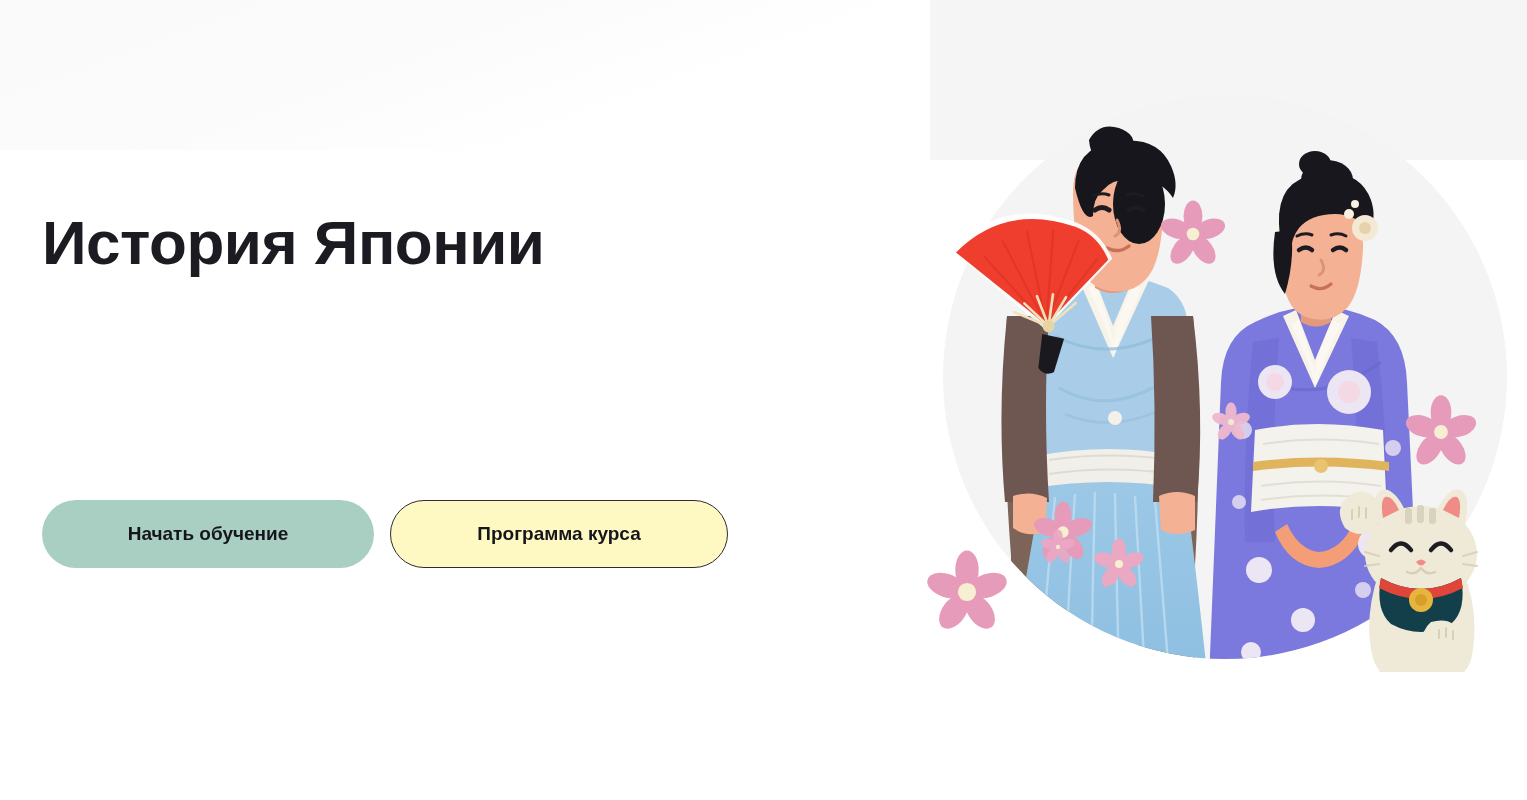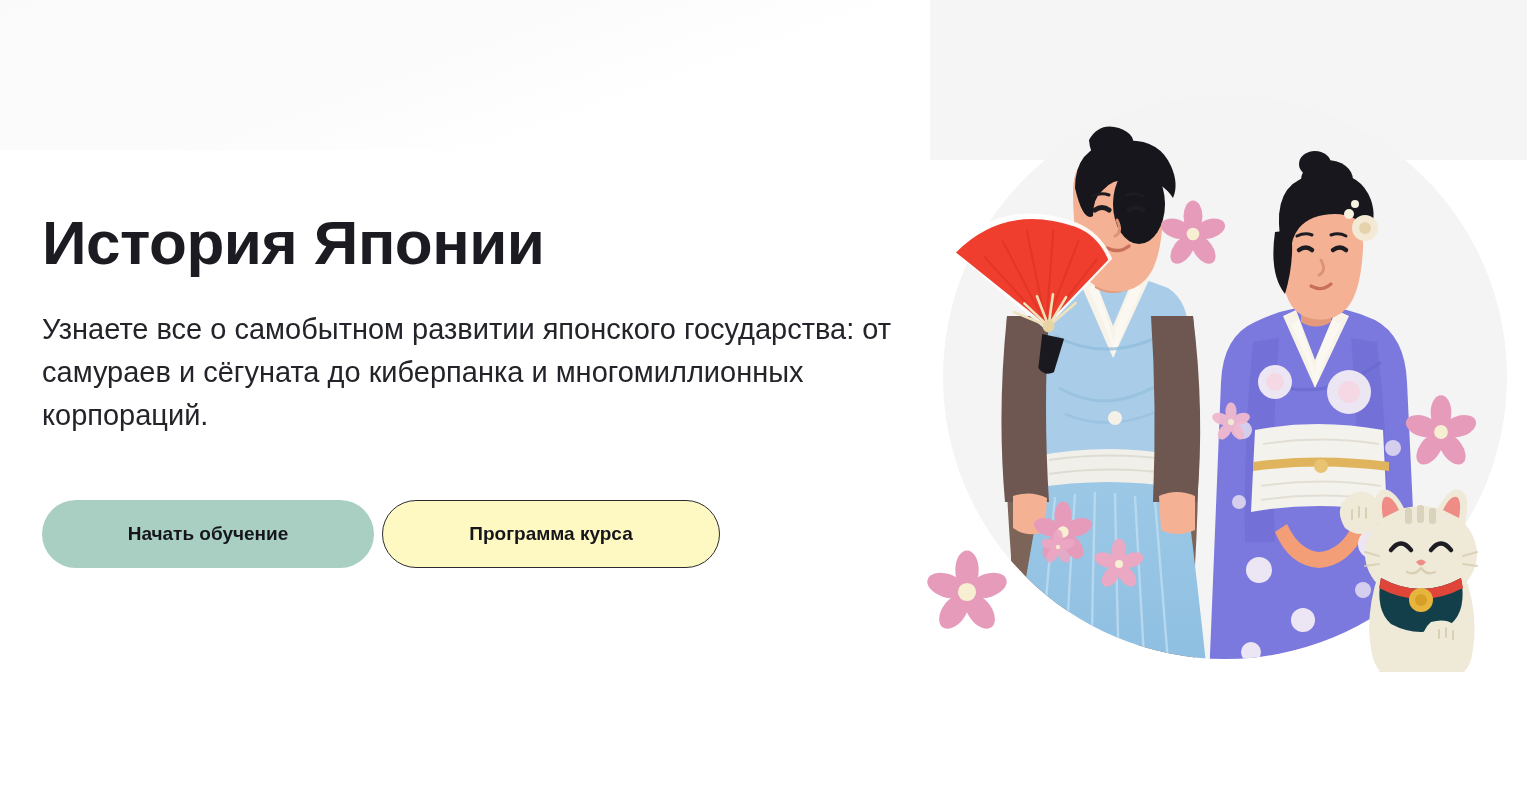--- a/index.html
+++ b/index.html
@@ -68,21 +68,21 @@
     color: #232329;
     max-width: 900px;
   }
 
   .btn-row {
     position: absolute;
     left: 42px;
     top: 500px;
     display: flex;
     align-items: flex-end;
-    gap: 8px;
+    gap: 16px;
   }
   .btn {
     border: none;
     cursor: pointer;
     font-family: "Liberation Sans", "DejaVu Sans", sans-serif;
     font-size: 19px;
     font-weight: 700;
     color: #15151b;
     border-radius: 999px;
     height: 68px;
@@ -120,21 +120,20 @@
 </head>
 <body>
 
 <div class="page">
 
   <div class="bg-wash-left"></div>
   <div class="bg-wash-right"></div>
 
   <div class="hero-text">
     <h1 class="hero-title">История Японии</h1>
-    <p class="hero-sub">Узнаете все о самобытном развитии японского государства: от самураев и сёгуната до киберпанка и многомиллионных корпораций.</p>
   </div>
 
   <div class="btn-row">
     <button class="btn btn-primary">Начать обучение</button>
     <button class="btn btn-secondary">Программа курса</button>
   </div>
 
   <div class="illo">
     <svg viewBox="0 0 624 600" xmlns="http://www.w3.org/2000/svg" role="img">
       <defs>

